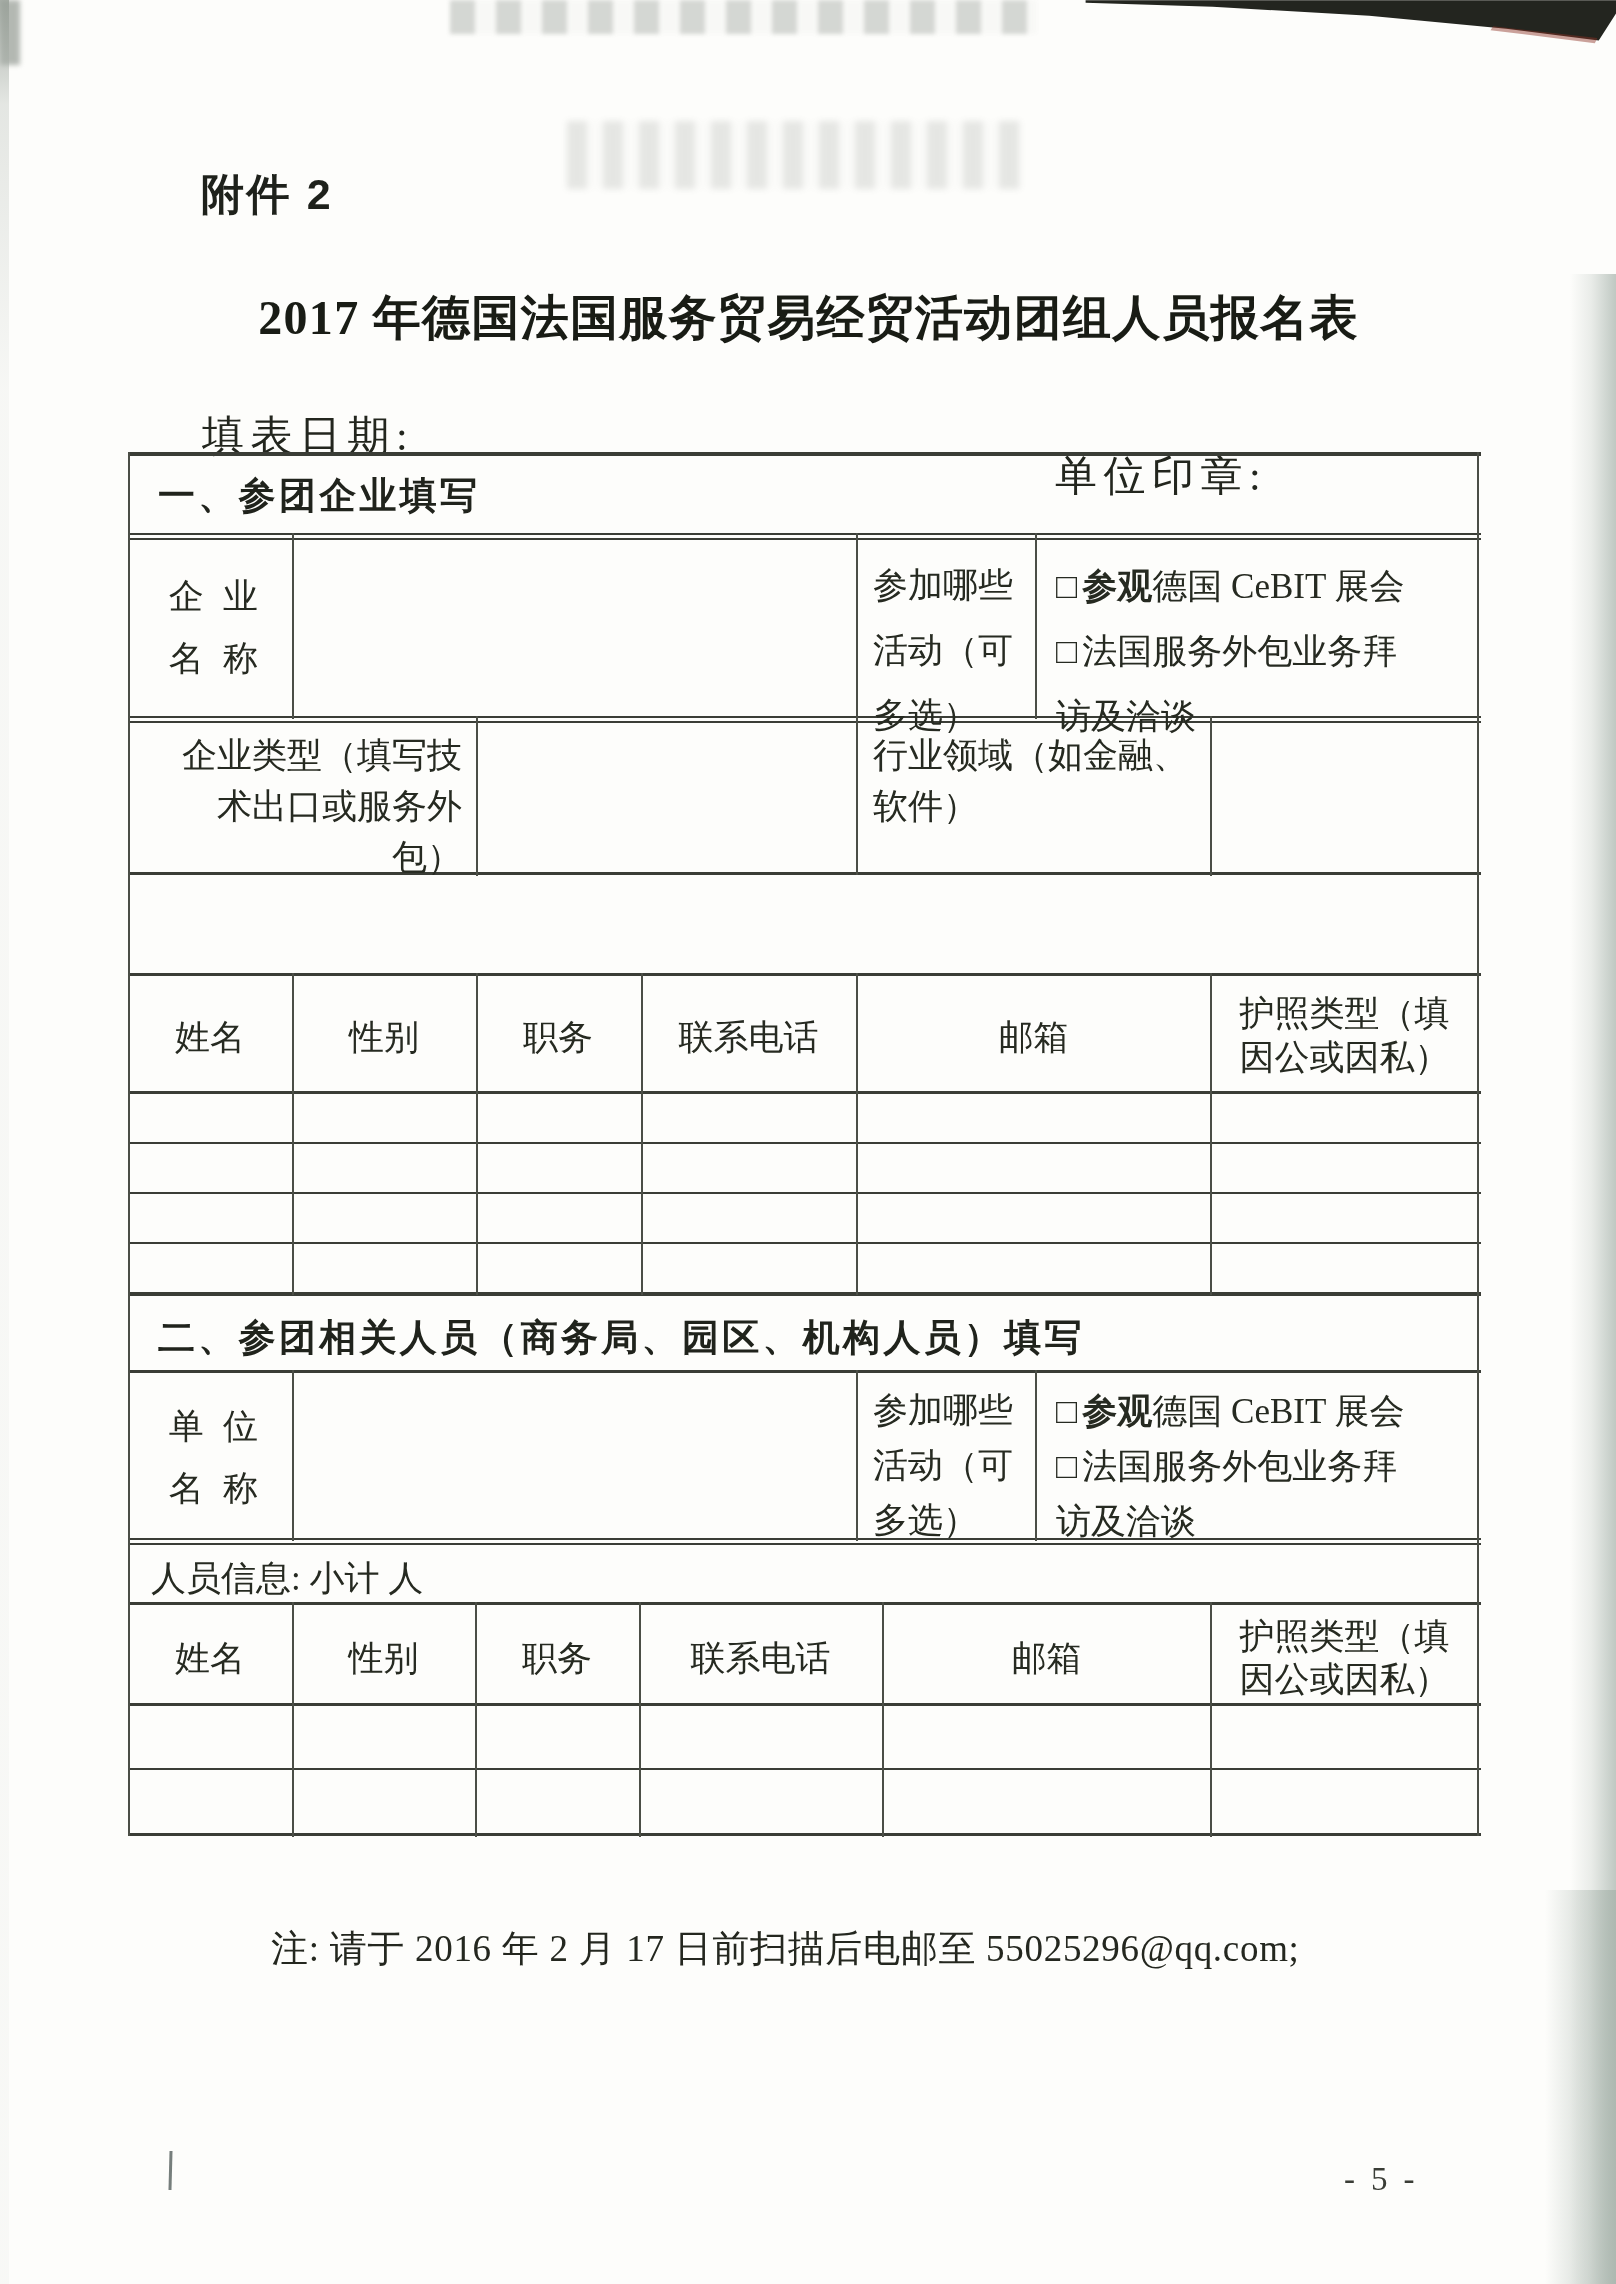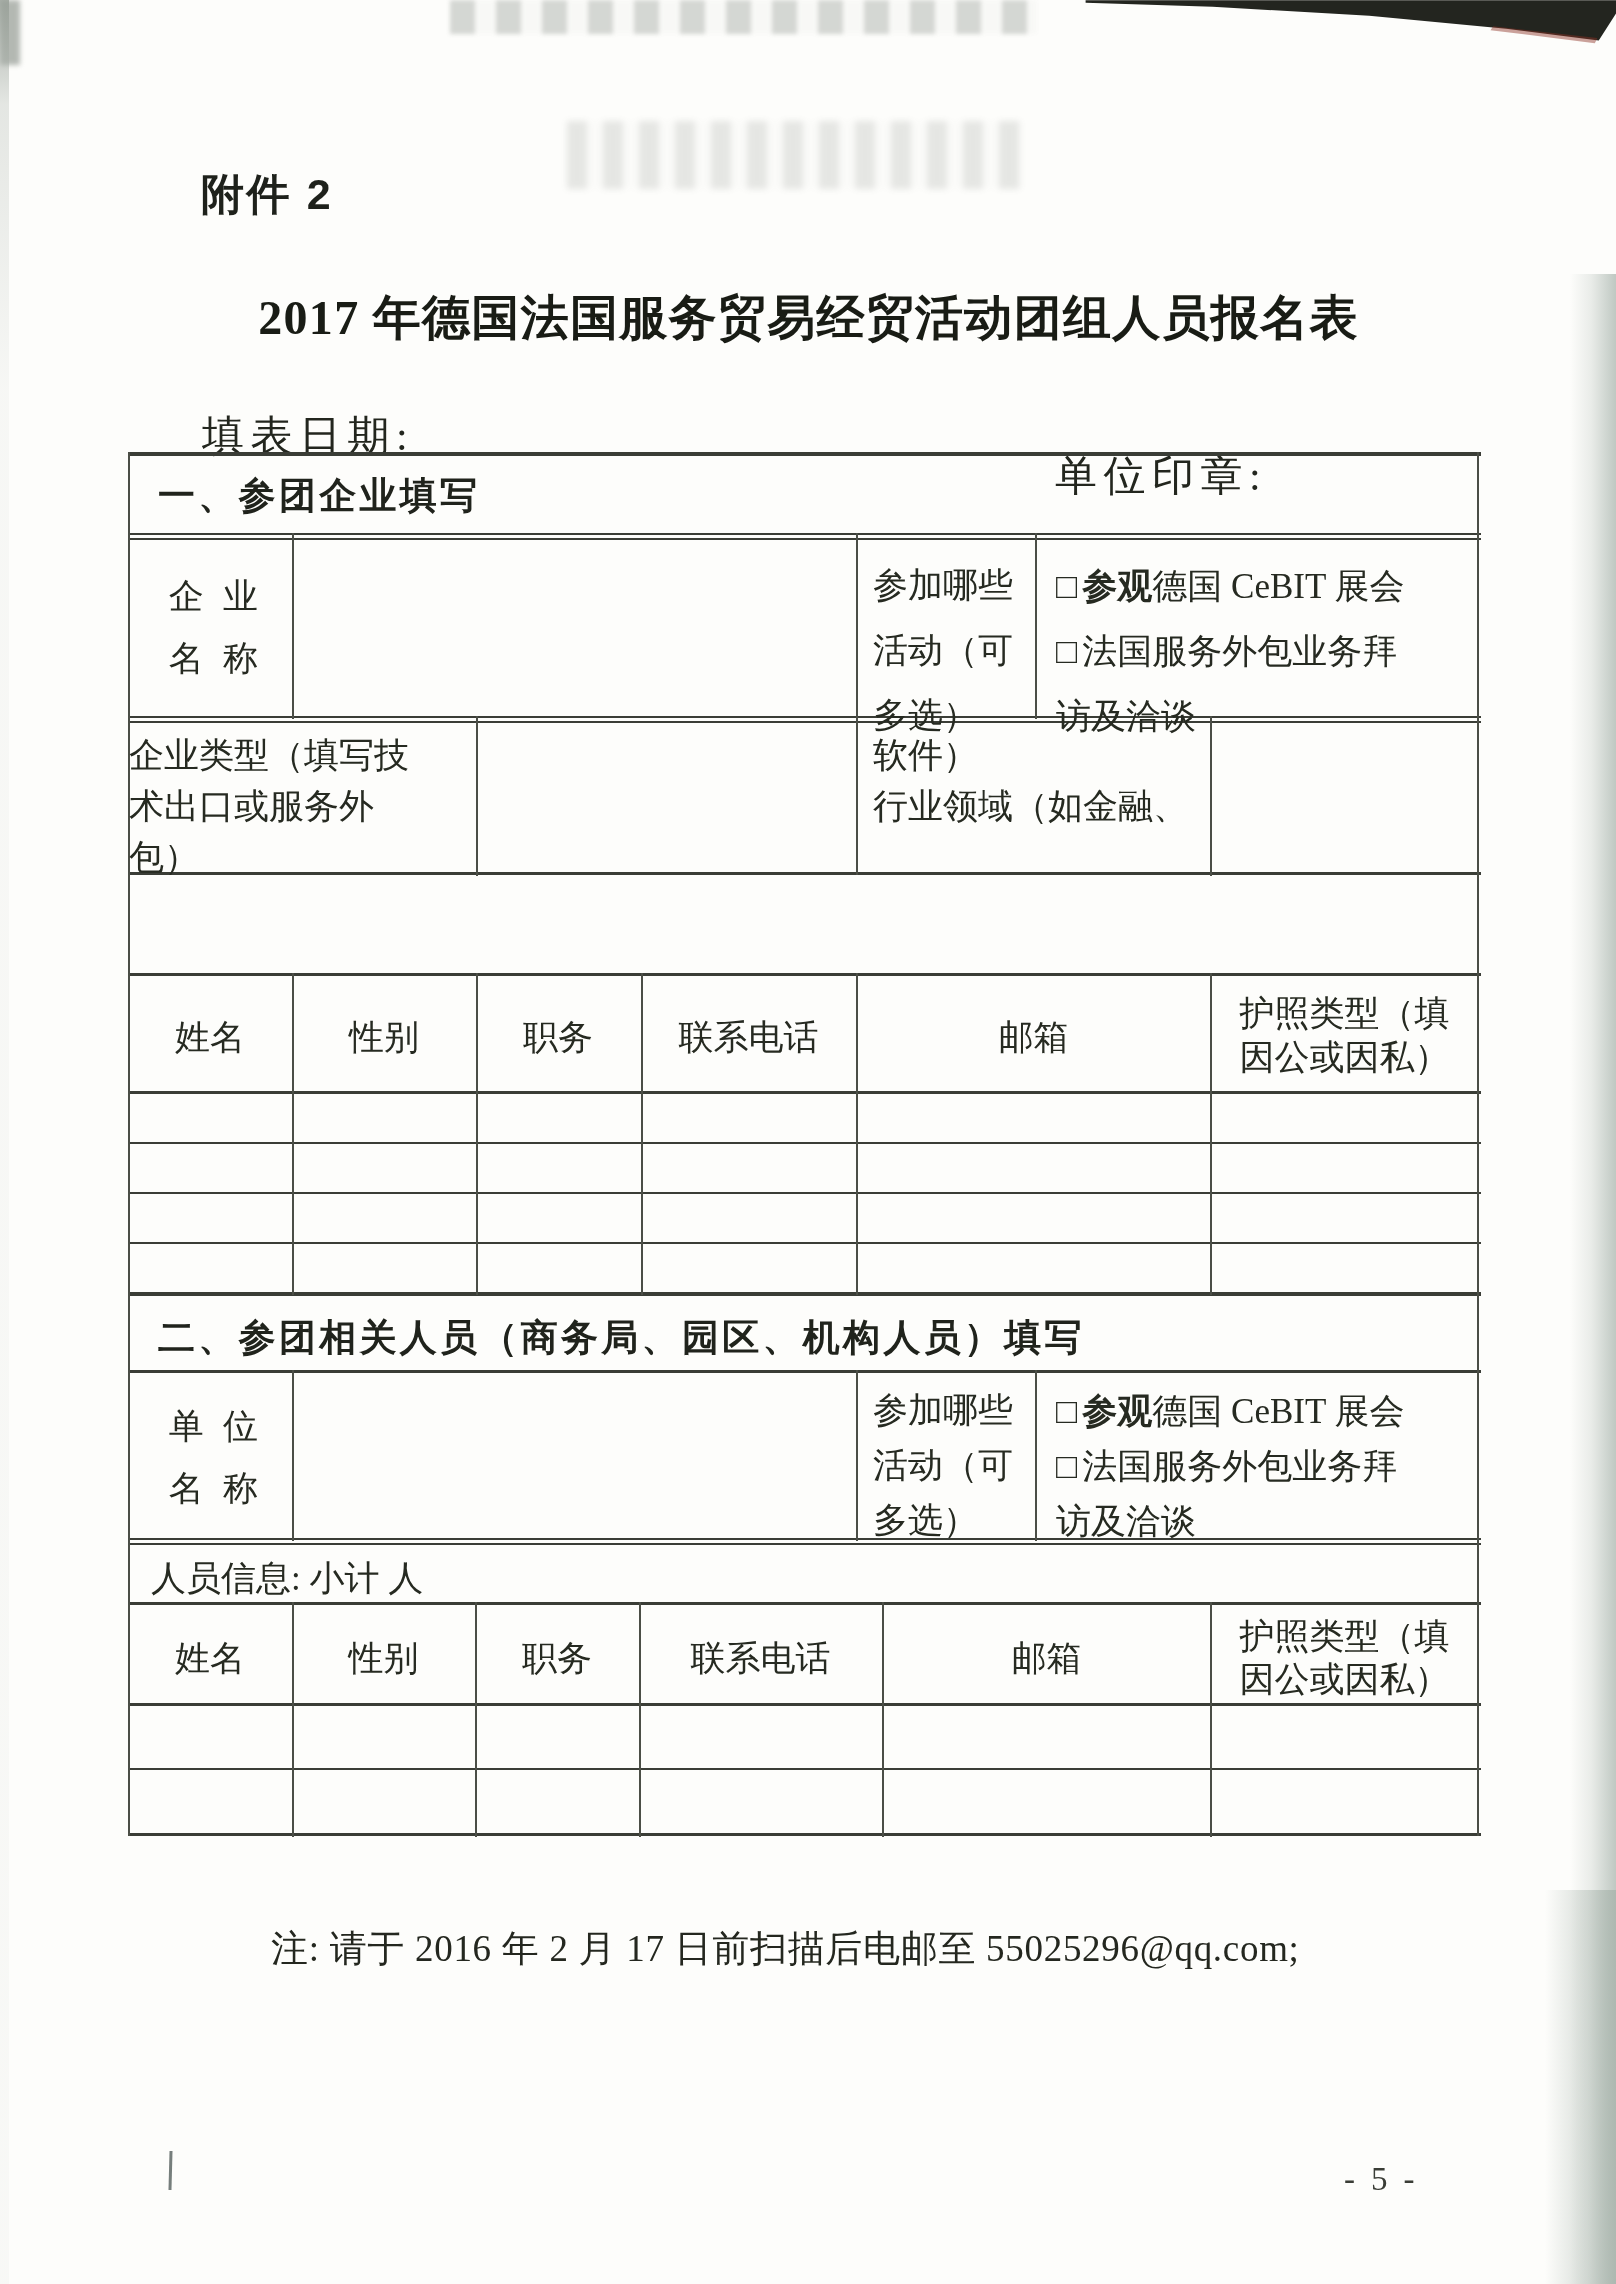--- a/index.html
+++ b/index.html
@@ -126,30 +126,30 @@
       <span class="box">□</span><span class="b">参观</span><span>德国 CeBIT 展会</span>
     </div>
     <div class="opt-line">
       <span class="box">□</span><span>法国服务外包业务拜</span>
     </div>
     <div class="opt-line">
       <span>访及洽谈</span>
     </div>
   </div>
 
-  <div class="abs cell-text lh78" style="left:129px; top:730px; width:326px;">
+  <div class="abs cell-text lh78" style="left:136px; top:730px; width:326px;text-align:right;">
     <div>企业类型（填写技</div>
     <div>术出口或服务外</div>
     <div>包）</div>
   </div>
   <div class="abs" style="left:478px; top:718px; width:375px; height:154px;"></div>
 
   <div class="abs cell-text lh78" style="left:873px; top:730px; width:332px;">
+    <div>行业领域（如金融、</div>
     <div>软件）</div>
-    <div>行业领域（如金融、</div>
   </div>
   <div class="abs" style="left:1212px; top:718px; width:265px; height:154px;"></div>
 
 
   <div class="abs hdr" style="left:128px; top:1014px; width:164px;">姓名</div>
   <div class="abs hdr" style="left:292px; top:1014px; width:184px;">性别</div>
   <div class="abs hdr" style="left:476px; top:1014px; width:164px;">职务</div>
   <div class="abs hdr" style="left:641px; top:1014px; width:215px;">联系电话</div>
   <div class="abs hdr" style="left:856px; top:1014px; width:355px;">邮箱</div>
   <div class="abs hdr" style="left:1210px; top:992px; width:269px; line-height:44px;">

